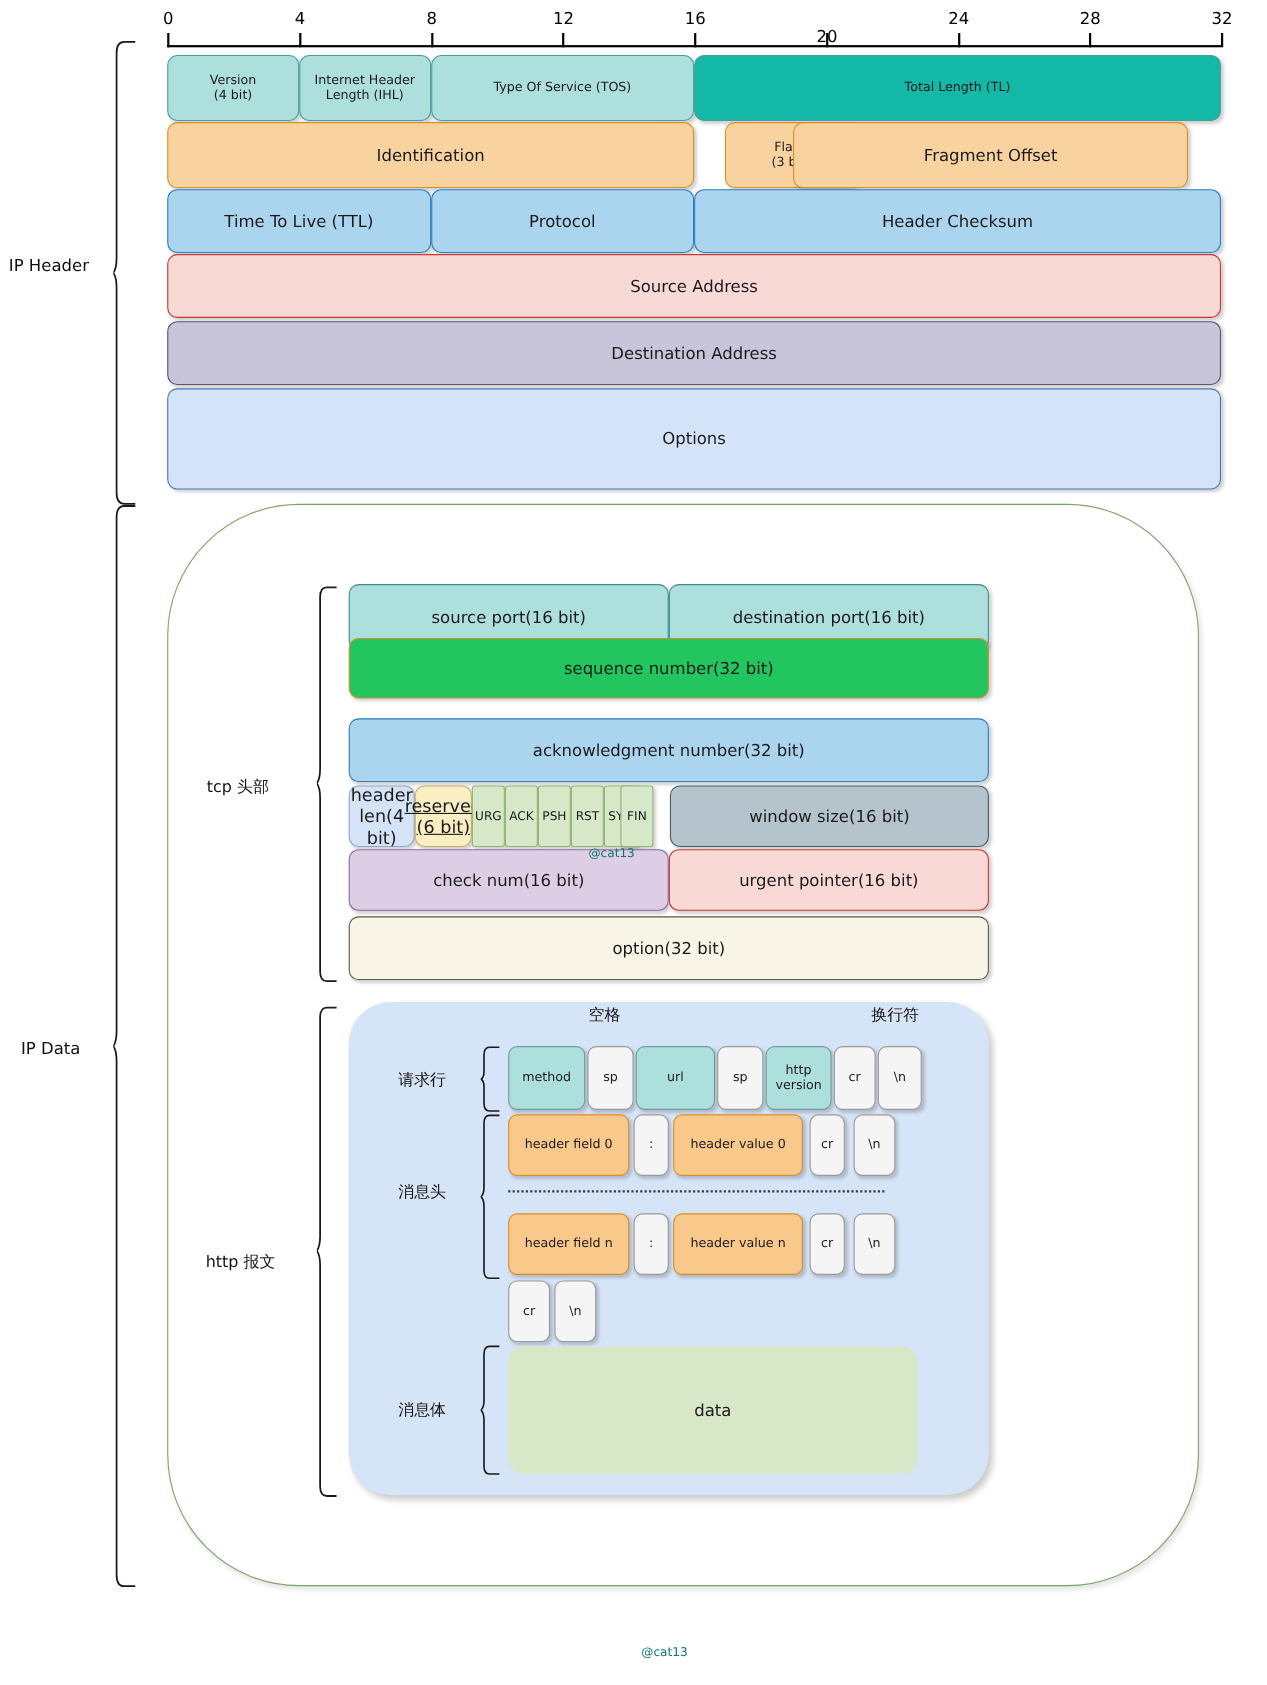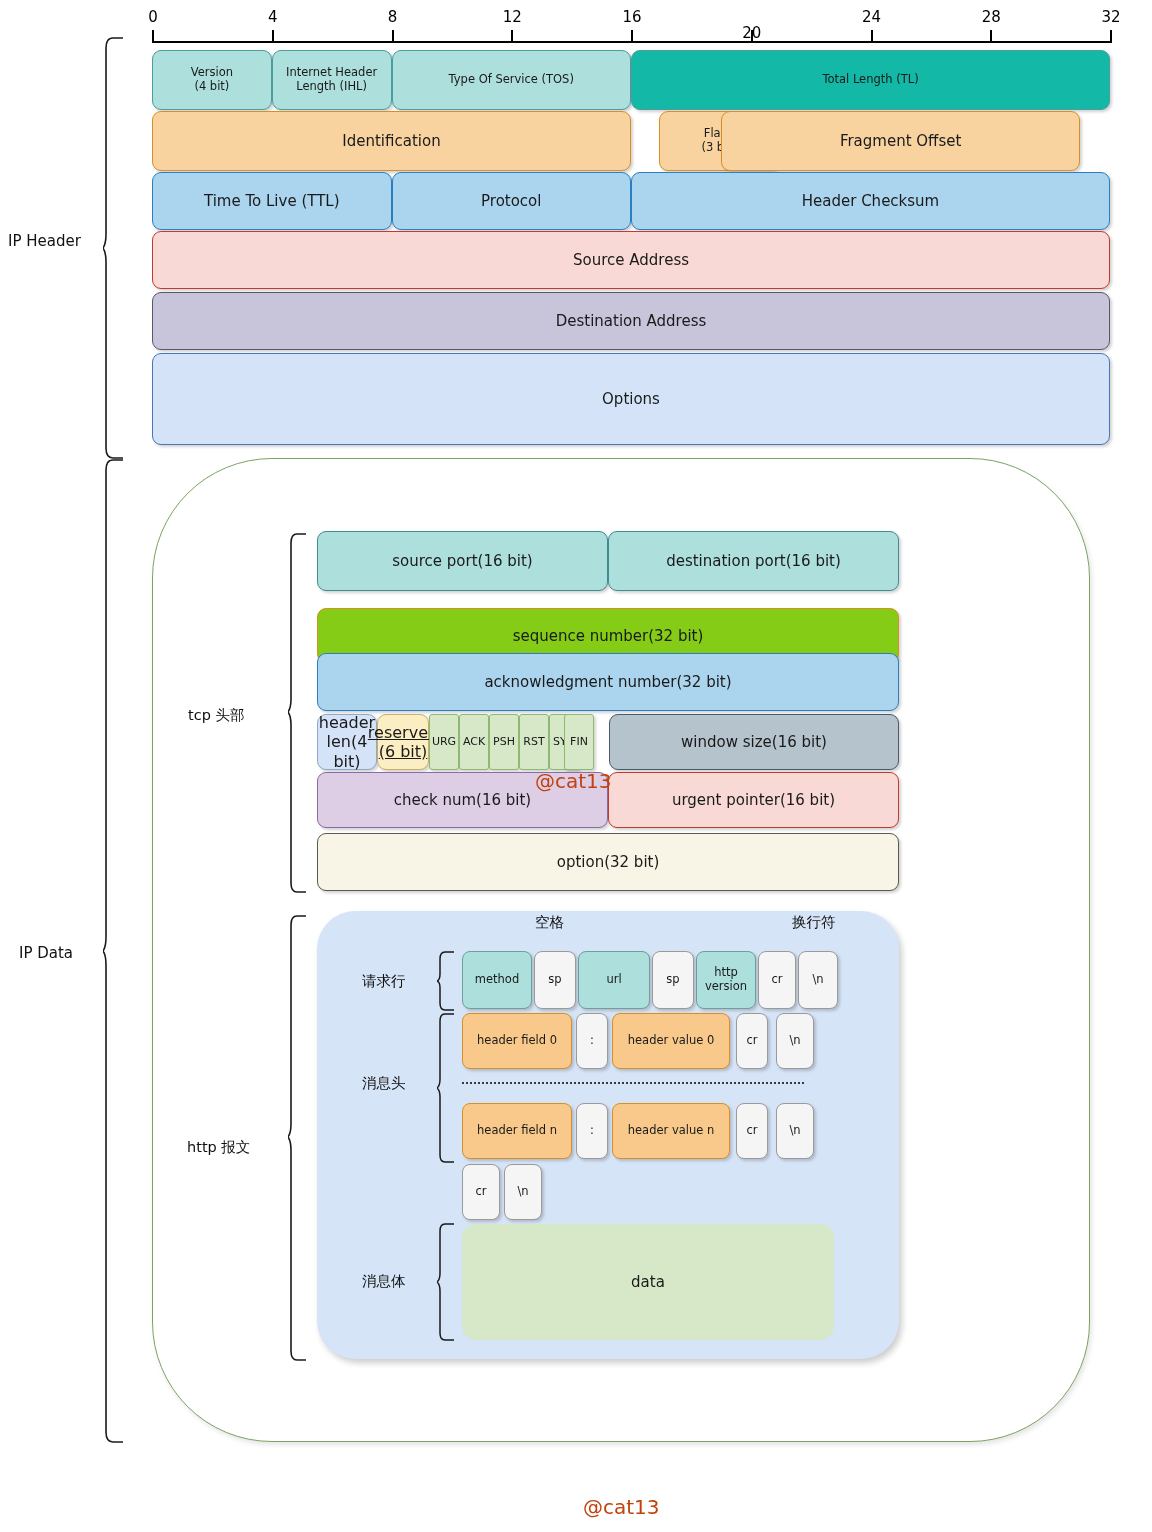--- a/index.html
+++ b/index.html
@@ -75,22 +75,22 @@
     border-radius: 38px;
     box-shadow: 3px 4px 6px rgba(0,0,0,0.20);
   }
 
   .dots-line {
     position: absolute;
     border-top: 2.5px dotted #3a3a3a;
   }
   .wm {
     position: absolute;
-    font-size: 20px;
-    color: #c2410c;
+    font-size: 11px;
+    color: #0f766e;
   }
 </style>
 </head>
 <body>
 
 <div id="page">
 
   <div id="ruler">
       <div class="ruler-line" style="left: 152px; top: 41px; width: 958px; height: 2px;"></div>
       <div class="ruler-line" style="left: 152px; top: 30px; width: 2px; height: 13px;"></div>
@@ -145,21 +145,21 @@
   <div id="ipdata-container" style="left:152px; top:458px; width:938px; height:984px;"></div>
 
   <svg class="brace" style="left:288px; top:532px;" width="22" height="362" viewBox="0 0 22 362">
     <path d="M18 2 H9 Q3 2 3 11 V167 Q3 176 0 180 Q3 184 3 193 V351 Q3 360 9 360 H18" fill="none" stroke="#1a1a1a" stroke-width="1.6"></path>
   </svg>
   <div class="side-label cn" style="left:188px; top:706px;">tcp 头部</div>
 
   <div id="tcp-header-rows">
       <div class="cell" style="left: 317px; top: 531px; width: 291px; height: 60px; background: rgb(173, 223, 221); border: 1px solid rgb(60, 143, 141);">source port(16 bit)</div>
       <div class="cell" style="left: 608px; top: 531px; width: 291px; height: 60px; background: rgb(173, 223, 221); border: 1px solid rgb(60, 143, 141);">destination port(16 bit)</div>
-      <div class="cell" style="left: 317px; top: 608px; width: 582px; height: 55px; background: #84cc16; border: 1px solid rgb(217, 143, 40);">sequence number(32 bit)</div>
+      <div class="cell" style="left: 317px; top: 580px; width: 582px; height: 55px; background: #22c55e; border: 1px solid rgb(217, 143, 40);">sequence number(32 bit)</div>
       <div class="cell" style="left: 317px; top: 653px; width: 582px; height: 58px; background: rgb(171, 213, 238); border: 1px solid rgb(42, 127, 192);">acknowledgment number(32 bit)</div>
       <div class="cell xsmall" style="left: 317px; top: 714px; width: 60px; height: 56px; background: rgb(213, 227, 248); border: 1px solid rgb(143, 168, 200); border-radius: 9px;">header
 len(4 bit)</div>
       <div class="cell xsmall" style="left: 377px; top: 714px; width: 52px; height: 56px; background: rgb(251, 238, 194); border: 1px solid rgb(200, 176, 106); border-radius: 9px; text-decoration: underline;">reserved
 (6 bit)</div>
       <div class="cell tiny" style="left: 429px; top: 714px; width: 30px; height: 56px; background: rgb(215, 232, 200); border: 1px solid rgb(143, 184, 114); border-radius: 3px;">URG</div>
       <div class="cell tiny" style="left: 459px; top: 714px; width: 30px; height: 56px; background: rgb(215, 232, 200); border: 1px solid rgb(143, 184, 114); border-radius: 3px;">ACK</div>
       <div class="cell tiny" style="left: 489px; top: 714px; width: 30px; height: 56px; background: rgb(215, 232, 200); border: 1px solid rgb(143, 184, 114); border-radius: 3px;">PSH</div>
       <div class="cell tiny" style="left: 519px; top: 714px; width: 30px; height: 56px; background: rgb(215, 232, 200); border: 1px solid rgb(143, 184, 114); border-radius: 3px;">RST</div>
       <div class="cell tiny" style="left: 549px; top: 714px; width: 30px; height: 56px; background: rgb(215, 232, 200); border: 1px solid rgb(143, 184, 114); border-radius: 3px;">SYN</div>

